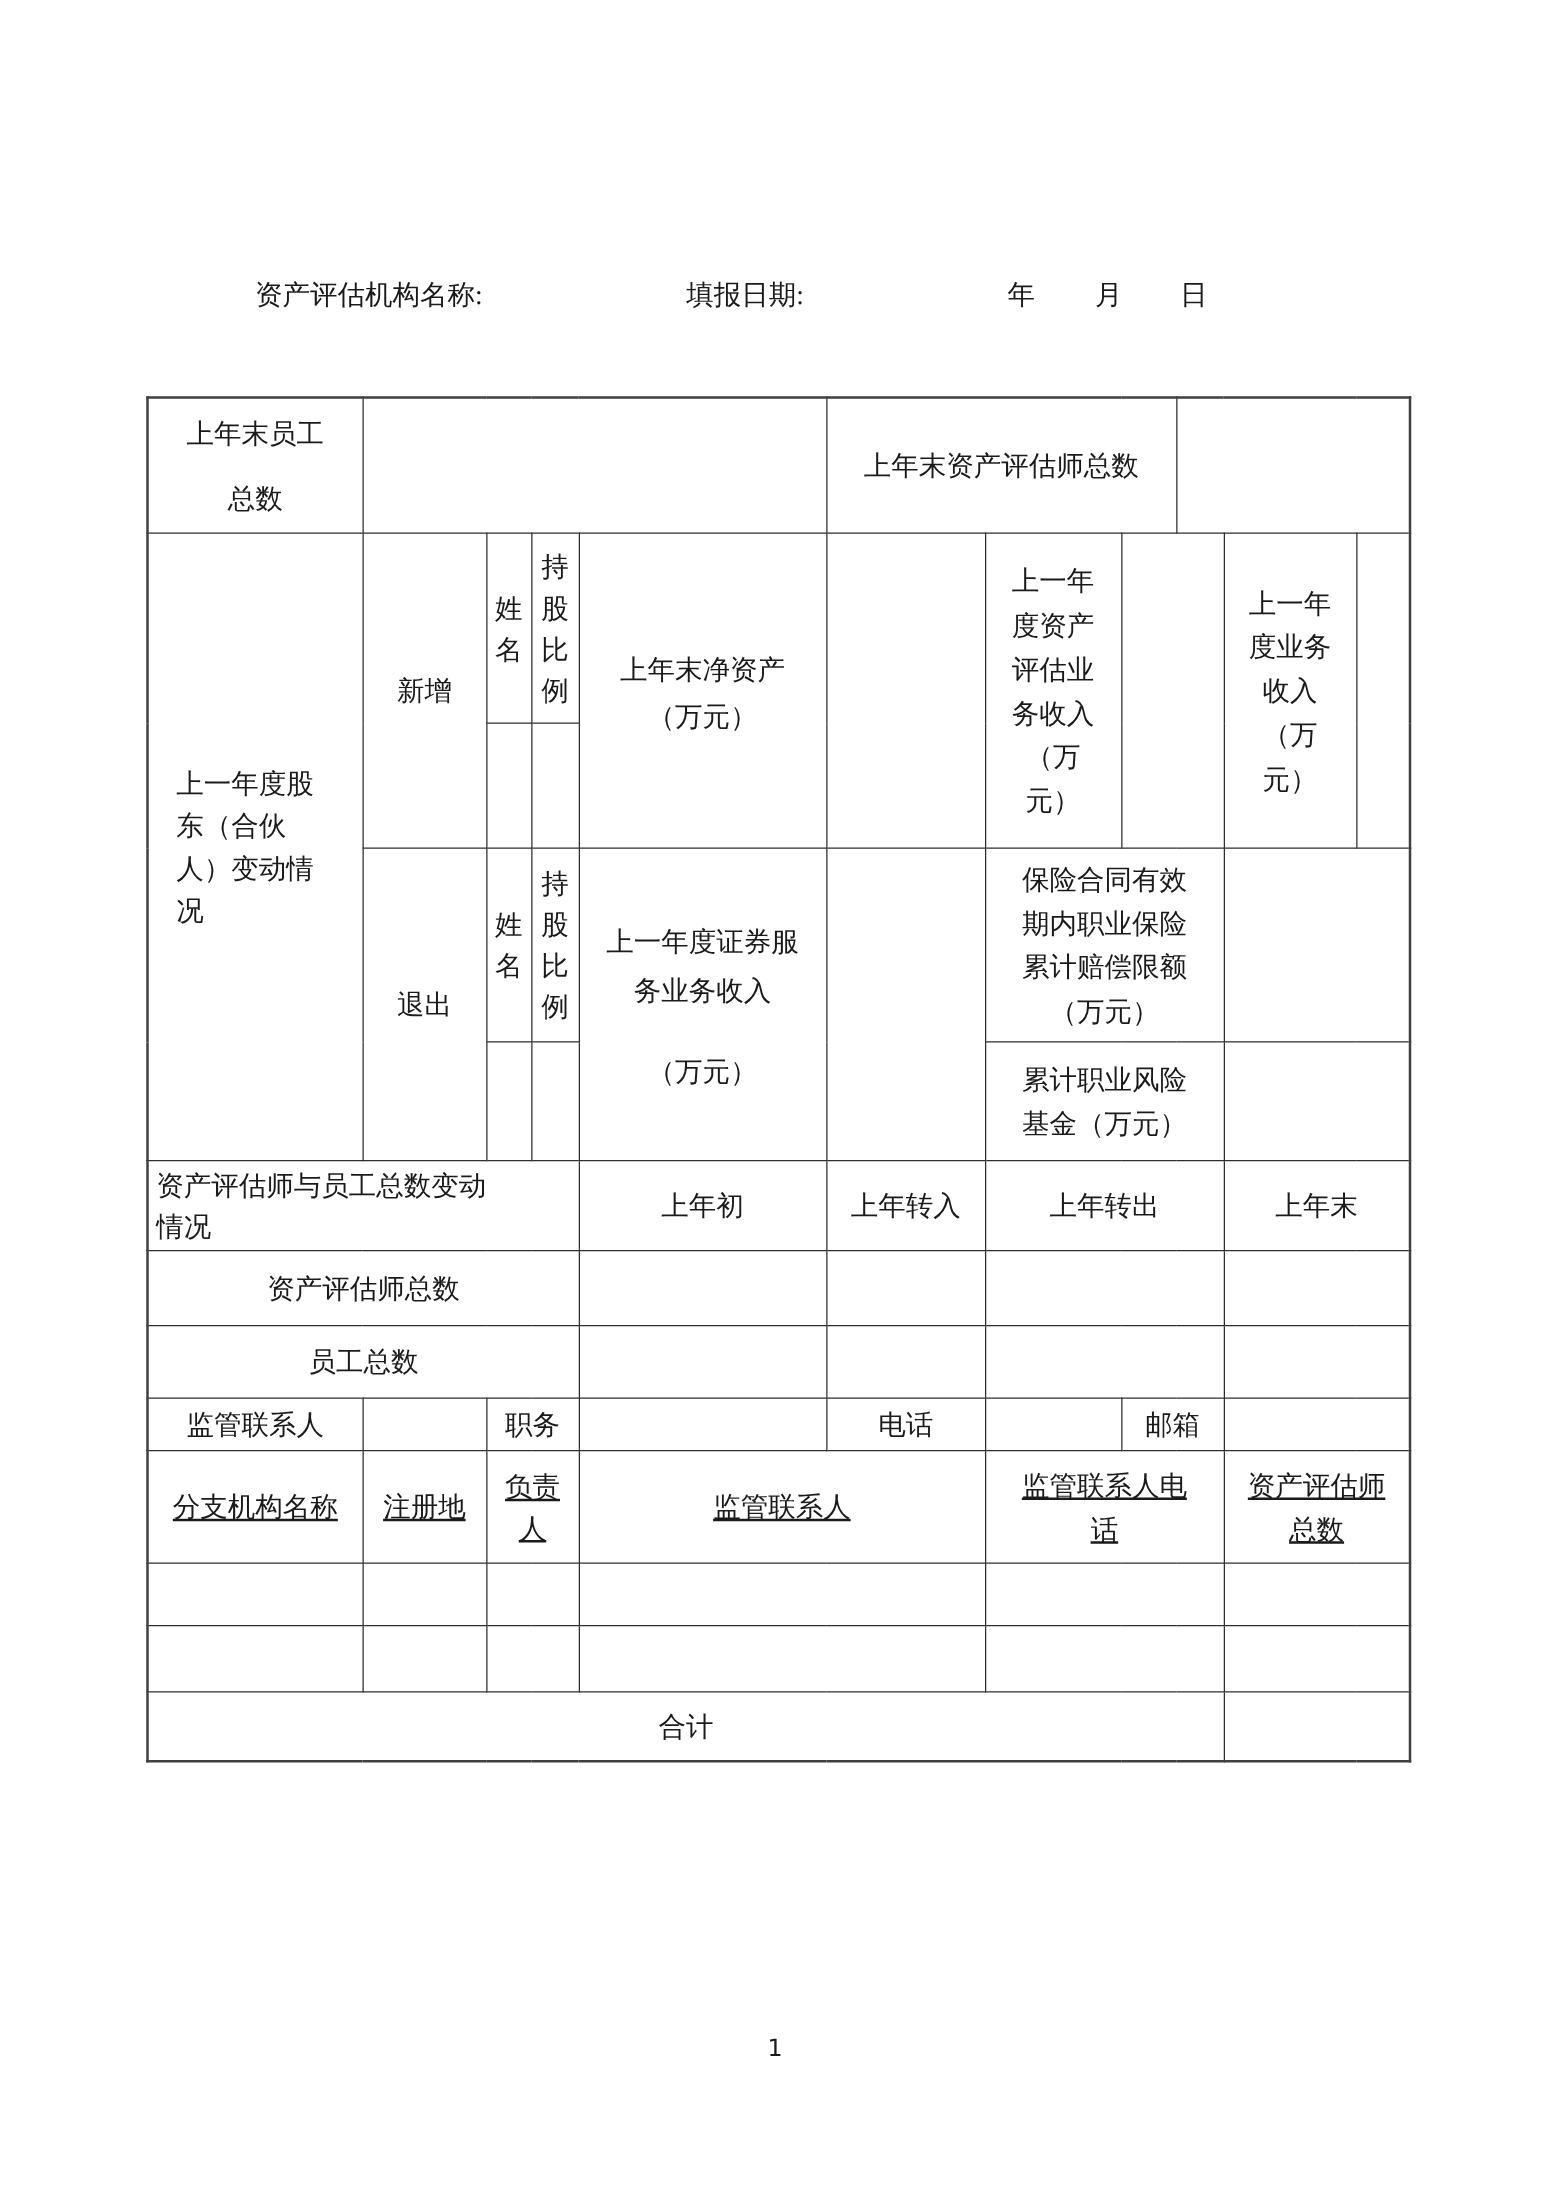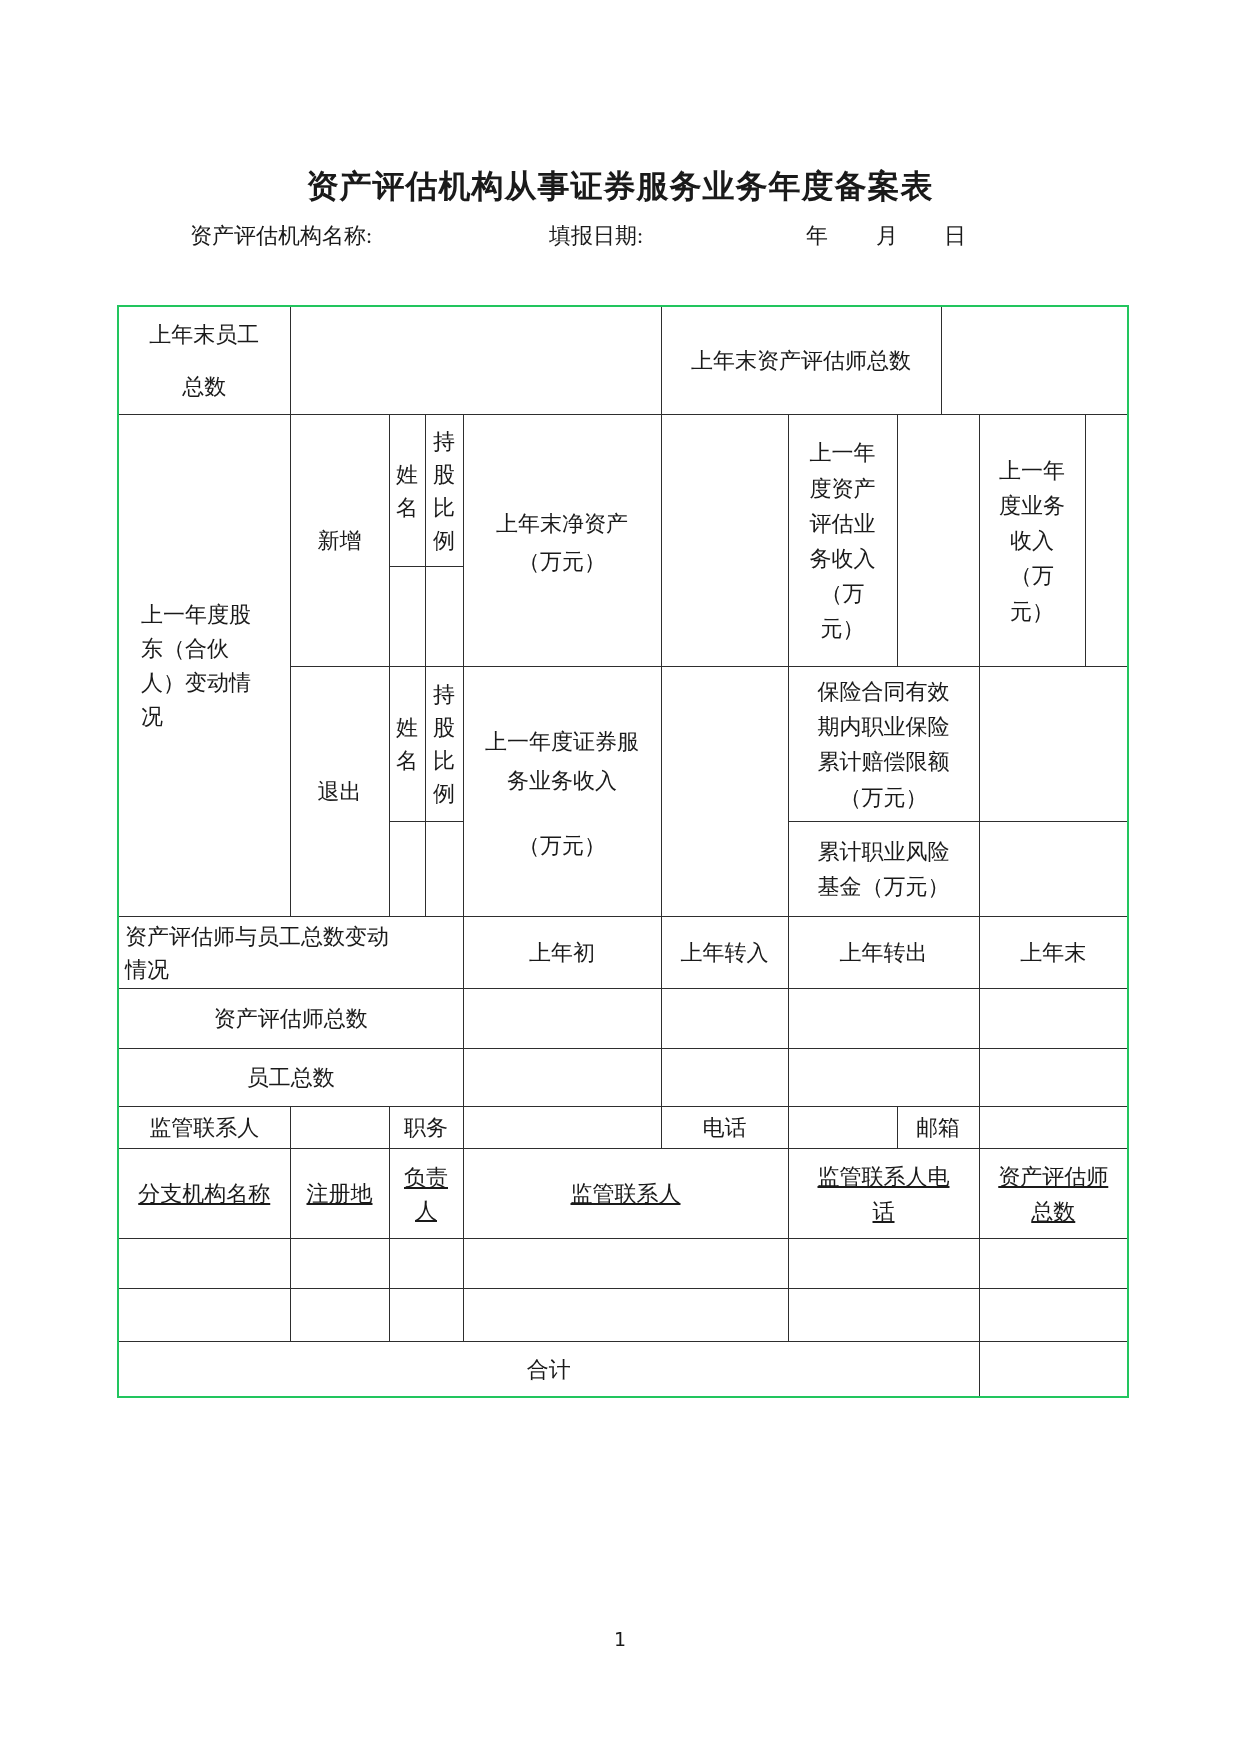--- a/index.html
+++ b/index.html
@@ -8,30 +8,30 @@
     font-family:"Liberation Serif","DejaVu Serif",serif; color:#1a1a1a;
     overflow:hidden;
   }
   .doc-title {
     position:absolute; top:165px; left:0; width:100%;
     text-align:center; font-size:32px; font-weight:bold; letter-spacing:1px;
     white-space:nowrap;
   }
   .meta-line { position:absolute; top:221px; left:0; width:100%; height:34px; font-size:22px; }
   .meta-line span { position:absolute; top:0; white-space:nowrap; }
-  .m-name  { left:190px; }
+  .m-name  { left:204px; }
   .m-date  { left:549px; }
   .m-year  { left:806px; }
   .m-month { left:876px; }
   .m-day   { left:944px; }
 
   table.form {
-    position:absolute; left:117px; top:305px; width:1010px;
+    position:absolute; left:117px; top:317px; width:1010px;
     border-collapse:collapse; table-layout:fixed;
-    border:2px solid #22c55e;
+    border:2px solid #404040;
   }
   table.form td {
     border:1px solid #2e2e2e;
     font-size:22px; line-height:1.5;
     text-align:center; vertical-align:middle;
     padding:2px 6px; overflow:hidden;
     word-break:break-all;
   }
   td.l { text-align:left; padding-left:9px; }
   td.v { padding:2px 1px; line-height:1.7; }
@@ -60,21 +60,20 @@
     position:absolute; top:1628px; left:0; width:100%;
     text-align:center; font-size:19px;
     font-family:"DejaVu Sans","Liberation Sans",sans-serif;
   }
 </style>
 </head>
 <body>
 
 <div class="page">
 
-  <div class="doc-title">资产评估机构从事证券服务业务年度备案表</div>
 
   <div class="meta-line">
     <span class="m-name">资产评估机构名称:</span>
     <span class="m-date">填报日期:</span>
     <span class="m-year">年</span>
     <span class="m-month">月</span>
     <span class="m-day">日</span>
   </div>
 
   <table class="form">

